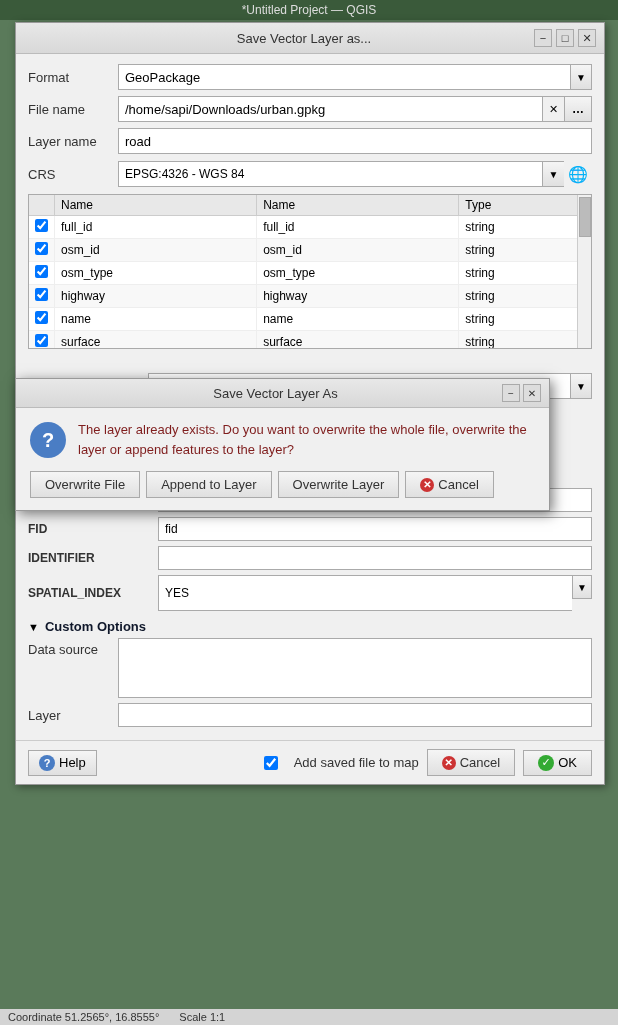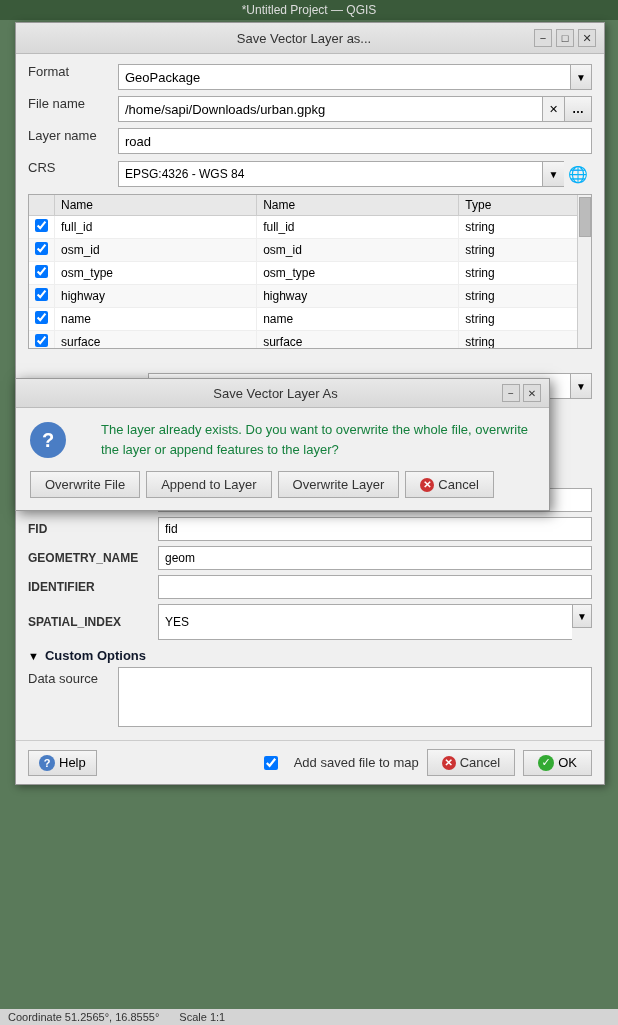--- a/index.html
+++ b/index.html
@@ -64,20 +64,21 @@
       cursor: pointer;
       color: #333;
     }
 
     .dialog-content {
       padding: 10px 12px;
     }
 
     .form-row {
       display: flex;
+      align-items: center;
       margin-bottom: 6px;
     }
 
     .form-label {
       width: 90px;
       color: #333;
       font-size: 13px;
       flex-shrink: 0;
     }
 
@@ -321,24 +322,23 @@
       justify-content: center;
       color: white;
       font-size: 20px;
       font-weight: bold;
       flex-shrink: 0;
       margin-top: 2px;
     }
 
     .overlay-message {
       font-size: 13px;
-      color: #15803d;
+      color: #7f1d1d;
       line-height: 1.5;
       flex: 1;
-      margin-left: 23px;
     }
 
     .overlay-buttons {
       display: flex;
       gap: 6px;
       padding: 0 14px 12px 14px;
       justify-content: flex-start;
     }
 
     .action-btn {
@@ -801,24 +801,20 @@
       <div class="layer-option-row">
         <span class="layer-option-label">DESCRIPTION</span>
         <input class="layer-option-input" value="" style="">
       </div>
 
       <div class="layer-option-row">
         <span class="layer-option-label">FID</span>
         <input class="layer-option-input" value="fid" style="">
       </div>
 
-      <div class="layer-option-row">
-        <span class="layer-option-label">GEOMETRY_NAME</span>
-        <input class="layer-option-input" value="geom" style="">
-      </div>
 
       <div class="layer-option-row">
         <span class="layer-option-label">IDENTIFIER</span>
         <input class="layer-option-input" value="" style="">
       </div>
 
       <div class="layer-option-row">
         <span class="layer-option-label">SPATIAL_INDEX</span>
         <div class="layer-option-combo">
           <input class="lo-input" value="YES" readonly="" style="">
@@ -830,20 +826,24 @@
     <div class="section-header custom-options-section">
       <span class="section-arrow">▼</span>
       <span class="section-title">Custom Options</span>
     </div>
 
     <div class="data-source-row">
       <span class="data-source-label">Data source</span>
       <textarea class="data-source-input" style=""></textarea>
     </div>
 
+    <div class="layer-row">
+      <span class="layer-label">Layer</span>
+      <input class="layer-input" value="" style="">
+    </div>
   </div>
 
   <div class="bottom-bar">
     <button class="help-btn">
       <div class="help-icon">?</div>
       <span>Help</span>
     </button>
     <div class="bottom-spacer"></div>
     <div class="add-to-map-row">
       <input type="checkbox" class="add-checkbox" checked="" style="">

